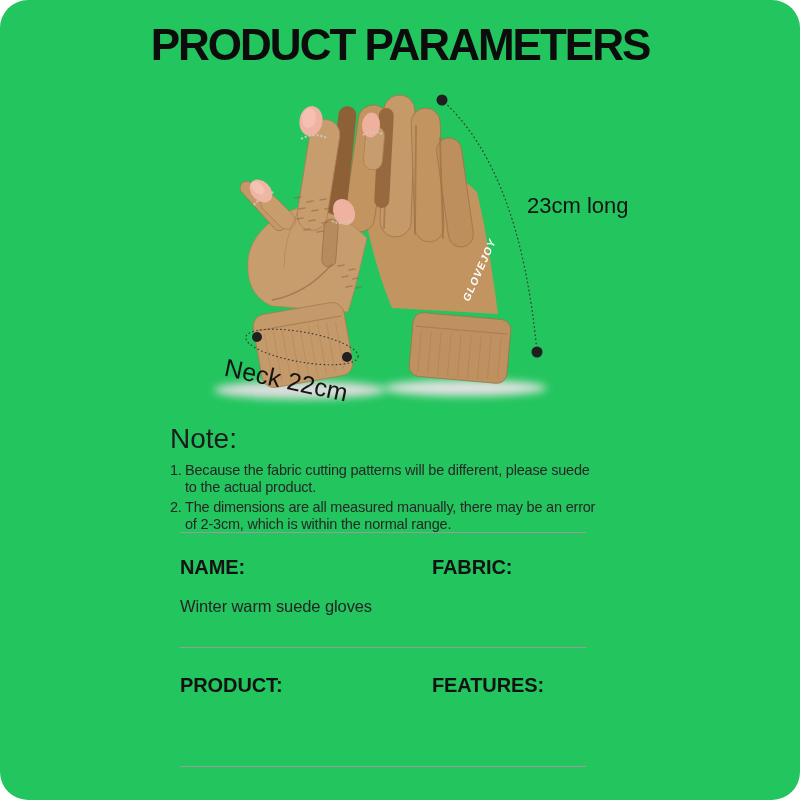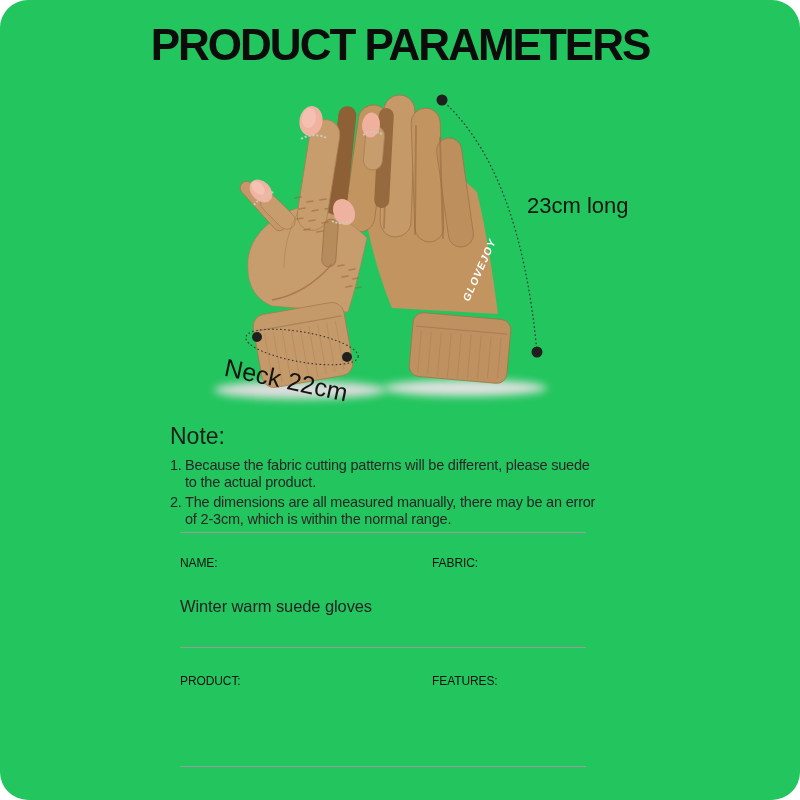--- a/index.html
+++ b/index.html
@@ -5,29 +5,29 @@
   html,body{margin:0;padding:0;background:#ffffff;}
   .page{position:relative;width:800px;height:800px;background:#22c55e;overflow:hidden;
         font-family:"Liberation Sans",sans-serif;color:#1f1f1f;border-radius:28px;}
   .title{position:absolute;left:0;right:0;top:20px;margin:0;text-align:center;
          font-size:44px;font-weight:bold;letter-spacing:-2px;color:#0c0c0c;}
   .gloves{position:absolute;left:180px;top:88px;width:440px;height:335px;}
   .label-length{position:absolute;left:527px;top:185px;font-size:22px;color:#141414;margin-top:8px;}
   .label-neck{position:absolute;left:228px;top:353px;font-size:25px;color:#141414;
               transform:rotate(12deg);transform-origin:left top;}
   .note{position:absolute;left:170px;top:423px;width:430px;}
-  .note-heading{font-size:23px;color:#1c1c1c;}
+  .note-heading{font-size:28px;color:#1c1c1c;}
   .note-items{margin-top:7px;}
   .note-item{display:flex;font-size:14.5px;line-height:16.5px;letter-spacing:-0.2px;
              color:#272727;margin-bottom:4px;}
   .note-num{flex:0 0 15px;}
   .note-text{white-space:pre-line;}
   .divider{position:absolute;left:180px;width:406px;height:1px;background:#9b9b9b;}
   .d1{top:532px}.d2{top:647px}.d3{top:766px}
-  .spec-label{position:absolute;font-size:12px;font-weight:normal;color:#121212;letter-spacing:-0.1px;}
+  .spec-label{position:absolute;font-size:20px;font-weight:bold;color:#121212;letter-spacing:-0.1px;}
   .spec-value{position:absolute;font-size:16.5px;color:#242424;line-height:17.5px;
               white-space:pre-line;letter-spacing:-0.1px;}
   .cl{left:180px}.cr{left:432px}
   .lab1{top:556px}.val1l{top:598px;width:240px}.val1r{top:594px;width:200px}
   .lab2{top:674px}.val2l{top:712px;width:190px}.val2r{top:706px;width:230px}
 </style>
 </head>
 <body>
 
 <div class="page">

